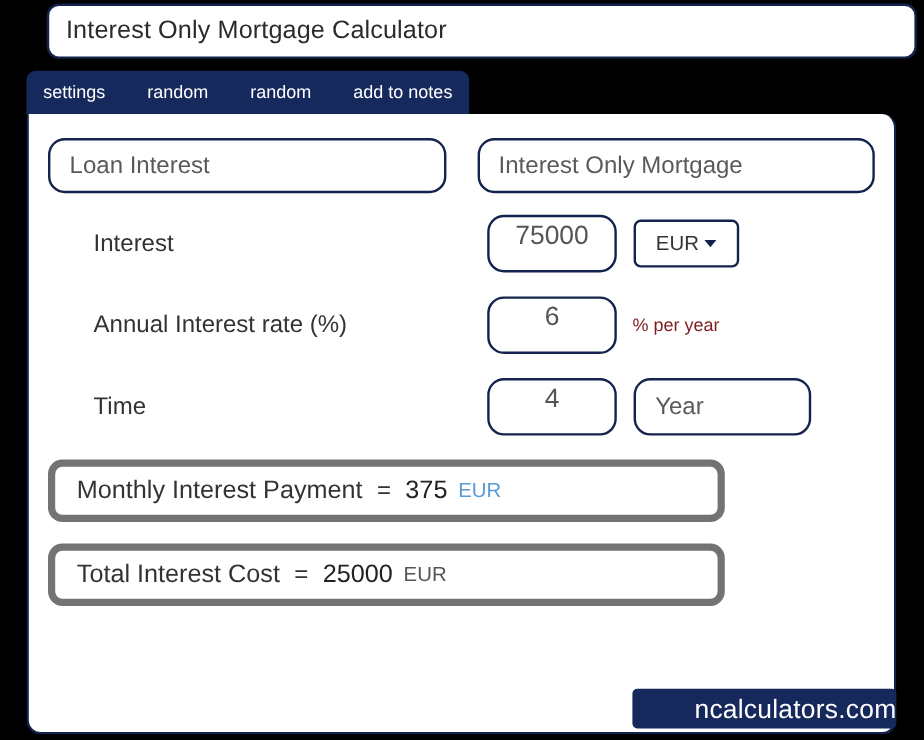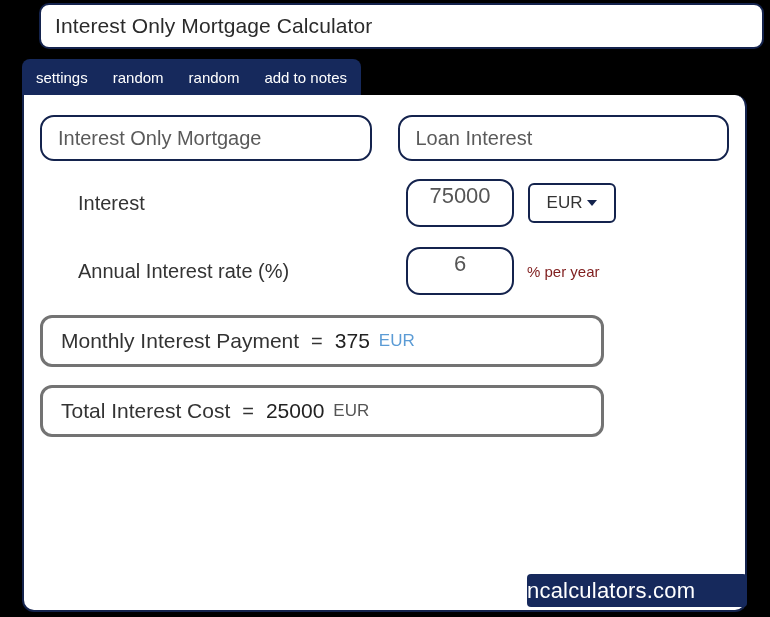--- a/index.html
+++ b/index.html
@@ -46,21 +46,21 @@
     position: absolute;
     left: 22px;
     top: 59px;
     height: 36px;
     background: #16295c;
     border-top-left-radius: 8px;
     border-top-right-radius: 8px;
     display: flex;
     align-items: center;
     padding: 0 14px;
-    gap: 25px;
+    gap: 35px;
   }
   .navbar .nav-item {
     color: #ffffff;
     font-size: 15px;
     white-space: nowrap;
     cursor: pointer;
   }
 
   
   .panel {
@@ -188,21 +188,21 @@
     font-size: 15px;
     color: #7f1d1d;
     white-space: nowrap;
   }
 
   
   .result-row {
     margin: 18px 16px 0 16px;
     width: 564px;
     height: 52px;
-    border: 3px solid #737373;
+    border: 6px solid #737373;
     border-radius: 12px;
     background: #ffffff;
     display: flex;
     align-items: center;
     padding: 0 18px;
     gap: 9px;
   }
   .result-row .res-label {
     font-size: 21px;
     color: #333333;
@@ -230,21 +230,21 @@
   .brand-badge {
     position: absolute;
     left: 527px;
     top: 574px;
     width: 220px;
     height: 33px;
     background: #16295c;
     border-radius: 4px;
     display: flex;
     align-items: center;
-    justify-content: flex-start;
+    justify-content: flex-end;
   }
   .brand-badge .brand-text {
     color: #ffffff;
     font-size: 22px;
     letter-spacing: 0.2px;
   }
 </style>
 </head>
 <body>
 
@@ -259,24 +259,24 @@
     <span class="nav-item">random</span>
     <span class="nav-item">random</span>
     <span class="nav-item">add to notes</span>
   </div>
 
   <div class="panel">
 
 
     <div class="selector-row">
       <div class="select-box">
+        <span class="select-text">Loan Interest</span>
+      </div>
+      <div class="select-box">
         <span class="select-text">Interest Only Mortgage</span>
-      </div>
-      <div class="select-box">
-        <span class="select-text">Loan Interest</span>
       </div>
     </div>
 
     <div class="field-row">
       <span class="field-label">Interest</span>
       <div class="num-input">
         <span class="num-val">75000</span>
       </div>
       <div class="unit-select">
         <span class="unit-text">EUR</span>
@@ -285,20 +285,29 @@
     </div>
 
     <div class="field-row">
       <span class="field-label">Annual Interest rate (%)</span>
       <div class="num-input">
         <span class="num-val">6</span>
       </div>
       <span class="suffix-text">% per year</span>
     </div>
 
+    <div class="field-row">
+      <span class="field-label">Time</span>
+      <div class="num-input">
+        <span class="num-val">4</span>
+      </div>
+      <div class="unit-box">
+        <span class="unit-box-text">Year</span>
+      </div>
+    </div>
 
     <div class="result-row">
       <span class="res-label">Monthly Interest Payment</span>
       <span class="res-eq">=</span>
       <span class="res-value">375</span>
       <span class="res-cur-blue">EUR</span>
     </div>
 
     <div class="result-row">
       <span class="res-label">Total Interest Cost</span>

